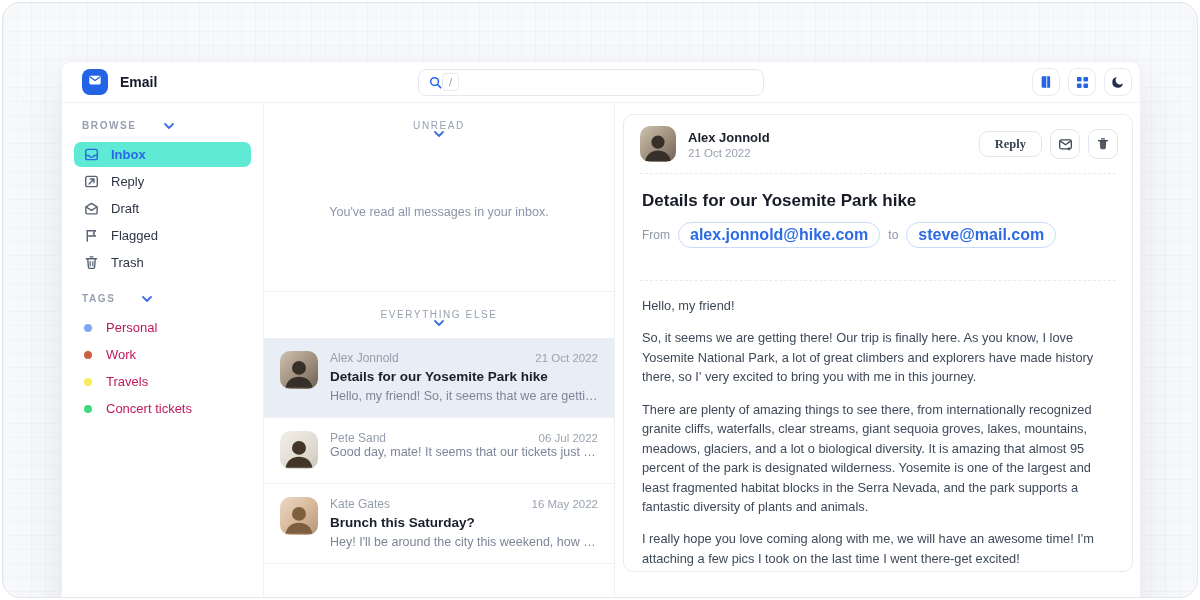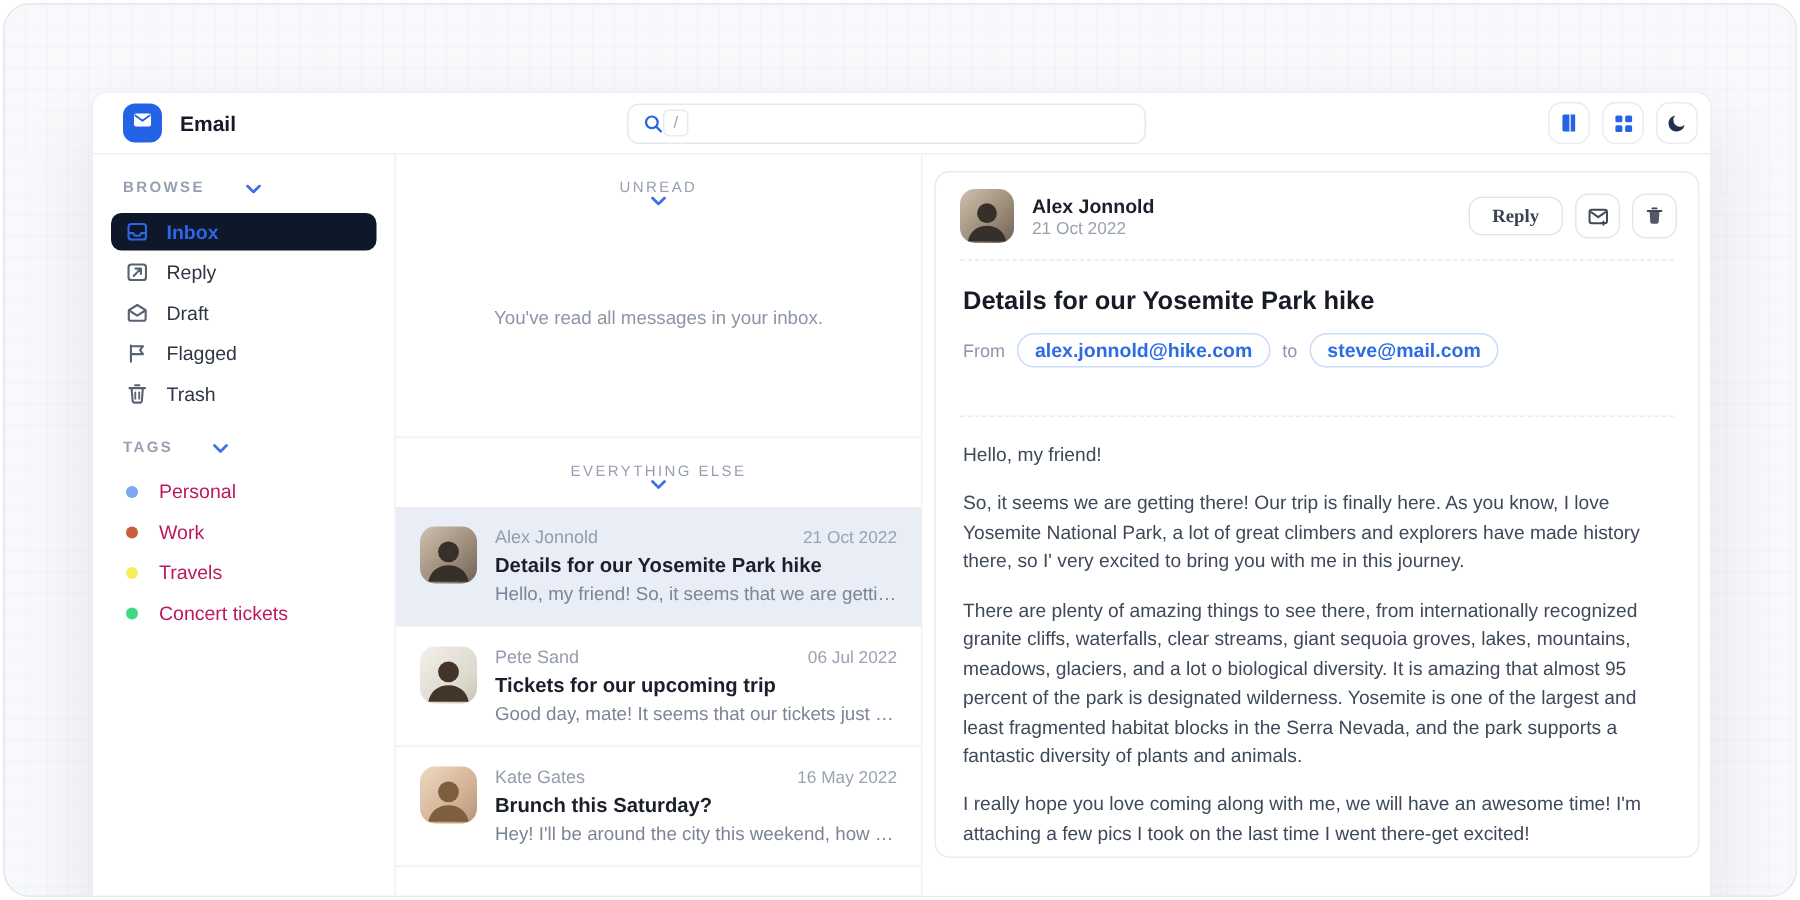--- a/index.html
+++ b/index.html
@@ -28,21 +28,21 @@
     display:flex; align-items:center; justify-content:center; cursor:pointer; }
 
   
   .app-body { display:flex; height:calc(100% - 41px); }
   .sidebar { width:202px; border-right:1px solid #eef0f4; padding:15px 12px; flex-shrink:0; }
   .section-head { display:flex; align-items:center; padding:2px 8px 11px;
     font-size:10px; font-weight:700; letter-spacing:1.6px; color:#97a0b0;gap:27px; }
   .nav-item { display:flex; align-items:center; gap:12px; padding:5px 10px; border-radius:7px; font-size:13px;
     color:#2e3544; margin-bottom:2px; cursor:pointer; }
   .nav-item .ni { color:#596273; display:flex; }
-  .nav-item.active { background:#0f172a; color:#2c67e8; font-weight:600; }
+  .nav-item.active { background:#5eead4; color:#2c67e8; font-weight:600; }
   .nav-item.active .ni { color:#2c67e8; }
   .tags-block { margin-top:16px; }
   .tag-item { display:flex; align-items:center; gap:14px; padding:5px 10px; font-size:13px; color:#be185d; margin-bottom:2px; cursor:pointer; }
   .dot { width:8px; height:8px; border-radius:50%; flex-shrink:0; }
 
   .list-col { width:351px; border-right:1px solid #eef0f4; flex-shrink:0; display:flex; flex-direction:column; }
   .list-head { display:flex; align-items:center; justify-content:space-between; padding:17px 16px 12px;
     font-size:10px; font-weight:400; letter-spacing:1.6px; color:#97a0b0;flex-direction:column; }
   .empty-msg { padding:56px 0 72px; text-align:center; font-size:12.5px; color:#8c95a6; border-bottom:1px solid #f1f2f5; }
   .mail-item { display:flex; gap:12px; padding:13px 16px 14px; border-bottom:1px solid #f1f2f5; cursor:pointer; }
@@ -69,21 +69,21 @@
   .dp-date { font-size:11.5px; color:#98a1b0; margin-top:2px; }
   .dp-actions { margin-left:auto; display:flex; gap:8px; align-items:center; }
   .reply-btn { height:26px; padding:0 15px; border:1px solid #e3e6ec; border-radius:9px; background:#fff;
     font-size:12.5px; font-weight:600; color:#3a4354; font-family:Liberation Serif, serif; cursor:pointer; }
   .dp-iconbtn { width:30px; height:30px; border:1px solid #e3e6ec; border-radius:9px; background:#fff;
     display:flex; align-items:center; justify-content:center; cursor:pointer; color:#3f4754; }
   .dashed { border:none; border-top:1px dashed #e7eaef; margin:0 16px; }
   .dp-content { padding:2px 18px 0; }
   .dp-subject { font-size:17px; font-weight:700; color:#171b26; margin:15px 0 11px; }
   .from-row { display:flex; align-items:center; gap:8px; font-size:12px; color:#8d96a6; margin-bottom:32px; }
-  .chip { font-size:13px; font-weight:600; color:#2c6be4; border:1px solid #c9dbf8; border-radius:999px;
+  .chip { font-size:16px; font-weight:600; color:#2c6be4; border:1px solid #c9dbf8; border-radius:999px;
     padding:3px 11px; background:#fff; cursor:pointer; }
   .dp-body p { font-size:12.8px; line-height:1.52; color:#3e4959; margin:13px 0; }
 </style>
 </head>
 <body>
 
 <div class="frame">
   <div class="app">
 
     <div class="app-header">
@@ -264,21 +264,20 @@
             <svg width="38" height="38" viewBox="0 0 24 24" fill="currentColor">
                 <circle cx="12" cy="9.4" r="4.4"></circle>
                 <path d="M3.5 22c.8-4.6 4.3-7 8.5-7s7.7 2.4 8.5 7z"></path>
               </svg>
           </div>
           <div class="mi-body">
             <div class="mi-top">
               <span class="mi-name">Pete Sand</span>
               <span class="mi-date">06 Jul 2022</span>
             </div>
-            <div class="mi-subject">Tickets for our upcoming trip</div>
             <div class="mi-preview">Good day, mate! It seems that our tickets just arrived...</div>
           </div>
         </div>
 
         <div class="mail-item">
           <div class="avatar av-kate">
             <svg width="38" height="38" viewBox="0 0 24 24" fill="currentColor">
                 <circle cx="12" cy="9.4" r="4.4"></circle>
                 <path d="M3.5 22c.8-4.6 4.3-7 8.5-7s7.7 2.4 8.5 7z"></path>
               </svg>

